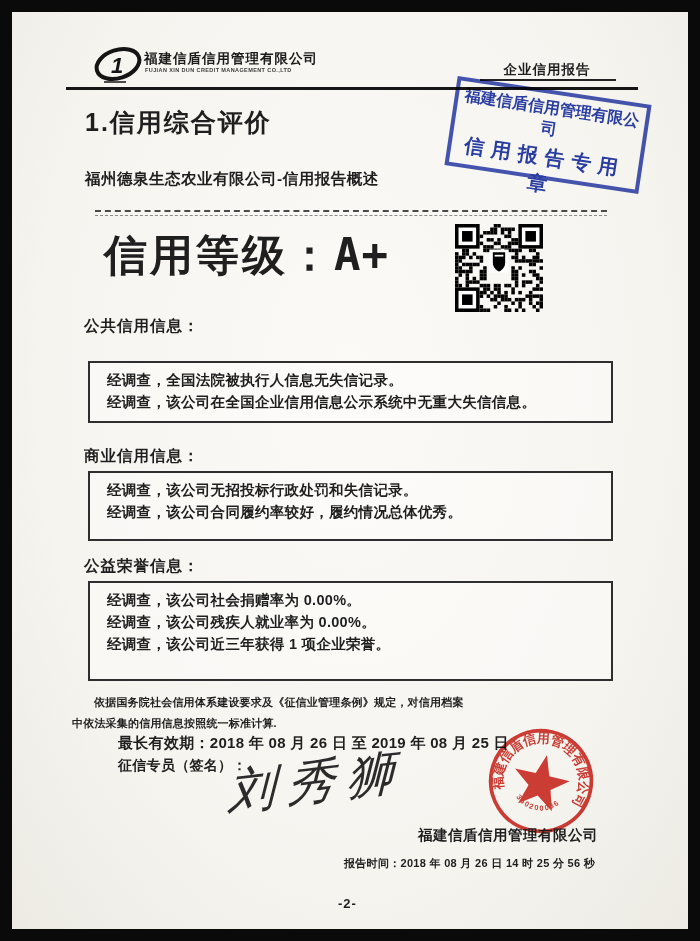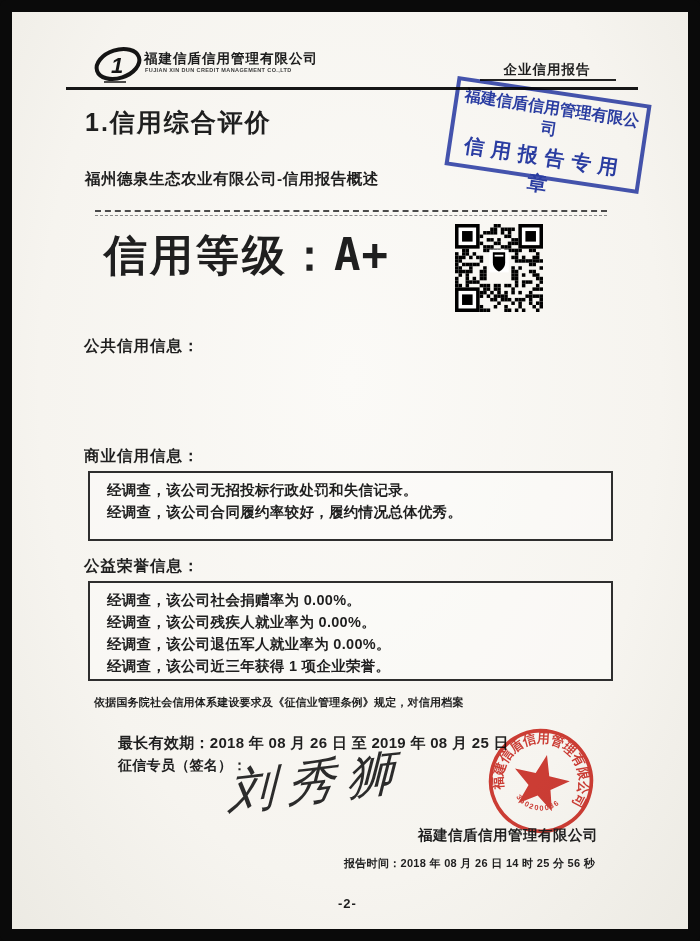--- a/index.html
+++ b/index.html
@@ -42,21 +42,21 @@
   .rating-line{left:92px;top:217px;font-size:43px;font-weight:bold;letter-spacing:3px;white-space:nowrap;}
   .rating-value{font-family:"DejaVu Sans Mono", monospace;font-weight:600;font-size:44px;letter-spacing:1px;}
   .qr-wrap{left:443px;top:214px;width:88px;height:88px;}
 
   .sec-heading{font-size:15.5px;font-weight:bold;letter-spacing:1px;}
   .sec-box{
     left:76px;width:494px;border:2px solid #2e2e2e;background:rgba(255,255,255,.35);
     padding:6px 10px 4px 17px;
   }
   .sec-box .line{font-size:14.5px;font-weight:600;line-height:22px;letter-spacing:.3px;white-space:nowrap;}
-  #sec1h{left:72px;top:326px;text-align:center;} #box1{top:351px;height:48px;}
+  #sec1h{left:72px;top:306px;text-align:center;} #box1{top:351px;height:48px;}
   #sec2h{left:72px;top:436px;} #box2{top:461px;height:56px;}
   #sec3h{left:72px;top:546px;} #box3{top:571px;height:86px;}
 
   .note-para{left:60px;top:682px;width:506px;font-size:11px;font-weight:600;line-height:21px;letter-spacing:.2px;}
   .note-para .indent{text-indent:2em;}
   .validity{left:106px;top:724px;font-size:15px;font-weight:600;letter-spacing:.3px;}
   .signer-label{left:106px;top:747px;font-size:14px;font-weight:600;letter-spacing:.3px;}
   .signature{
     left:215px;top:740px;font-size:48px;font-style:italic;font-weight:400;
     letter-spacing:12px;color:#161616;transform:rotate(-7deg) skewX(-8deg);
@@ -307,37 +307,41 @@
       <rect x="80" y="8" width="12" height="12"></rect>
       <rect x="0" y="72" width="28" height="28"></rect>
       <rect x="4" y="76" width="20" height="20" fill="#fff"></rect>
       <rect x="8" y="80" width="12" height="12"></rect>
       <rect x="39" y="29" width="22" height="26" fill="#fff"></rect>
       <path d="M43 32 h14 v12 c0 7 -7 10 -7 10 s-7 -3 -7 -10 z" fill="#000"></path>
       <rect x="45" y="35" width="10" height="2" fill="#fff"></rect>
     </svg>
 
   <div id="sec1h" class="abs sec-heading">公共信用信息：</div>
+  <div id="box1" class="abs sec-box">
+    <div class="line">经调查，全国法院被执行人信息无失信记录。</div>
+    <div class="line">经调查，该公司在全国企业信用信息公示系统中无重大失信信息。</div>
+  </div>
 
   <div id="sec2h" class="abs sec-heading">商业信用信息：</div>
   <div id="box2" class="abs sec-box">
     <div class="line">经调查，该公司无招投标行政处罚和失信记录。</div>
     <div class="line">经调查，该公司合同履约率较好，履约情况总体优秀。</div>
   </div>
 
   <div id="sec3h" class="abs sec-heading">公益荣誉信息：</div>
   <div id="box3" class="abs sec-box">
     <div class="line">经调查，该公司社会捐赠率为 0.00%。</div>
     <div class="line">经调查，该公司残疾人就业率为 0.00%。</div>
-    <div class="line">经调查，该公司退伍军人就业率为 0.00%。</div>
     <div class="line">经调查，该公司近三年获得 1 项企业荣誉。</div>
   </div>
 
   <div class="abs note-para">
     <div class="indent">依据国务院社会信用体系建设要求及《征信业管理条例》规定，对信用档案</div>
+    <div>中依法采集的信用信息按照统一标准计算.</div>
   </div>
   <div class="abs validity">最长有效期：2018 年 08 月 26 日 至 2019 年 08 月 25 日</div>
   <div class="abs signer-label">征信专员（签名）：</div>
   <div class="abs signature">刘秀狮</div>
 
   <svg class="abs red-stamp" viewBox="0 0 200 200">
     <defs>
       <path id="arcTop" d="M52.9,122 A52,52 0 1 1 147.1,122" fill="none"></path>
       <path id="arcBottom" d="M69.4,125.7 A40,40 0 0 0 130.6,125.7" fill="none"></path>
     </defs>

